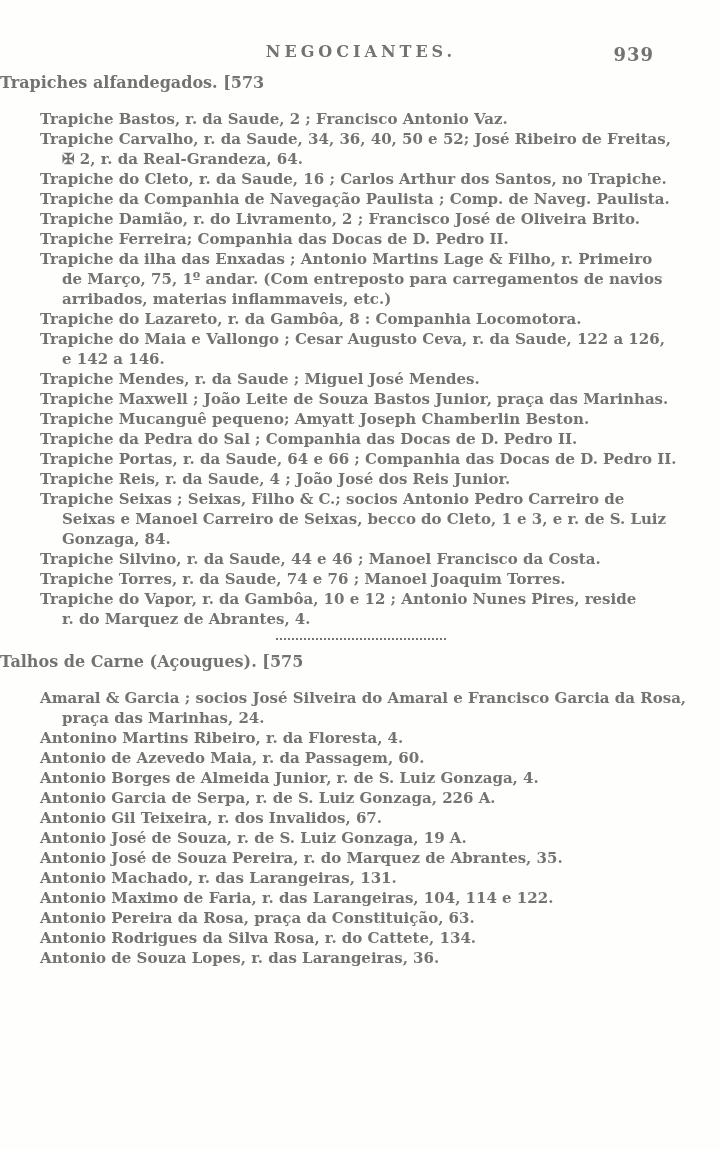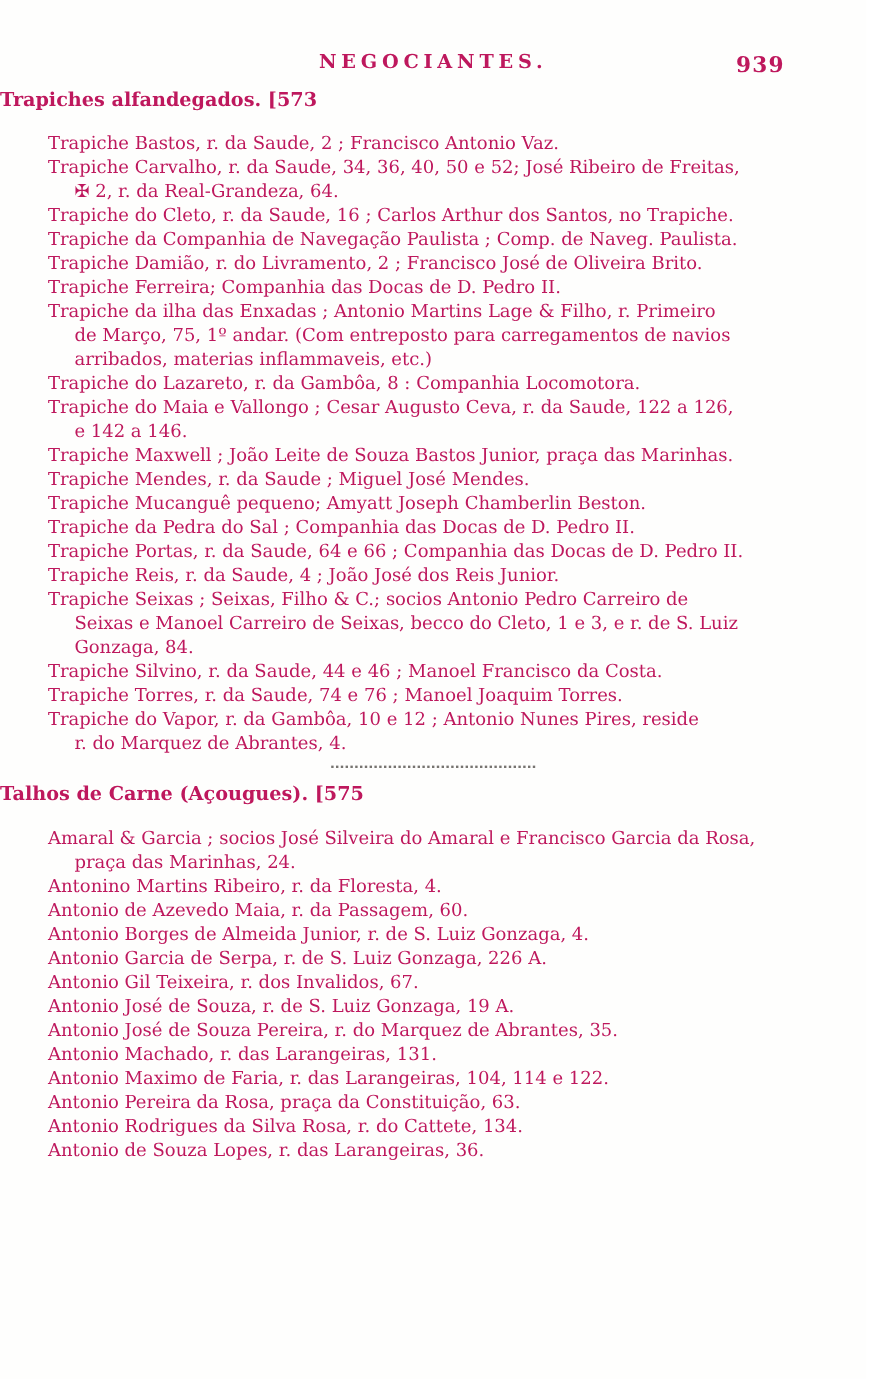--- a/index.html
+++ b/index.html
@@ -11,21 +11,21 @@
     width: 725px;
     height: 1149px;
     overflow: hidden;
   }
   .page {
     position: relative;
     width: 722px;
     height: 1149px;
     background: #fefefd;
     font-family: "DejaVu Serif", "Liberation Serif", serif;
-    color: #be185d;
+    color: #737373;
   }
   .page-header {
     position: relative;
     padding-top: 42px;
     text-align: center;
   }
   .running-title {
     display: inline-block;
     font-size: 16px;
     font-weight: bold;
@@ -41,20 +41,21 @@
   }
   .section-heading {
     font-weight: bold;
     font-size: 16px;
     margin: 12px 0 17px 0;
   }
   .entries {
     margin: 0 26px 0 40px;
     font-size: 15px;
     line-height: 20px;
+    font-weight: bold;
   }
   .entry {
     margin: 0;
   }
   .entry .line {
     display: block;
   }
   .entry .line.cont {
     padding-left: 22px;
   }
@@ -103,24 +104,24 @@
           <span class="line cont">arribados, materias inflammaveis, etc.)</span>
         </p>
         <p class="entry">
           <span class="line">Trapiche do Lazareto, r. da Gambôa, 8 :  Companhia Locomotora.</span>
         </p>
         <p class="entry">
           <span class="line">Trapiche do Maia e Vallongo ;  Cesar Augusto Ceva, r. da Saude, 122 a 126,</span>
           <span class="line cont">e 142 a 146.</span>
         </p>
         <p class="entry">
-          <span class="line">Trapiche Maxwell ;  João Leite de Souza Bastos Junior, praça das Marinhas.</span>
+          <span class="line">Trapiche Mendes, r. da Saude ;  Miguel José Mendes.</span>
         </p>
         <p class="entry">
-          <span class="line">Trapiche Mendes, r. da Saude ;  Miguel José Mendes.</span>
+          <span class="line">Trapiche Maxwell ;  João Leite de Souza Bastos Junior, praça das Marinhas.</span>
         </p>
         <p class="entry">
           <span class="line">Trapiche Mucanguê pequeno;  Amyatt Joseph Chamberlin Beston.</span>
         </p>
         <p class="entry">
           <span class="line">Trapiche da Pedra do Sal ;  Companhia das Docas de D. Pedro II.</span>
         </p>
         <p class="entry">
           <span class="line">Trapiche Portas, r. da Saude, 64 e 66 ;  Companhia das Docas de D. Pedro II.</span>
         </p>

